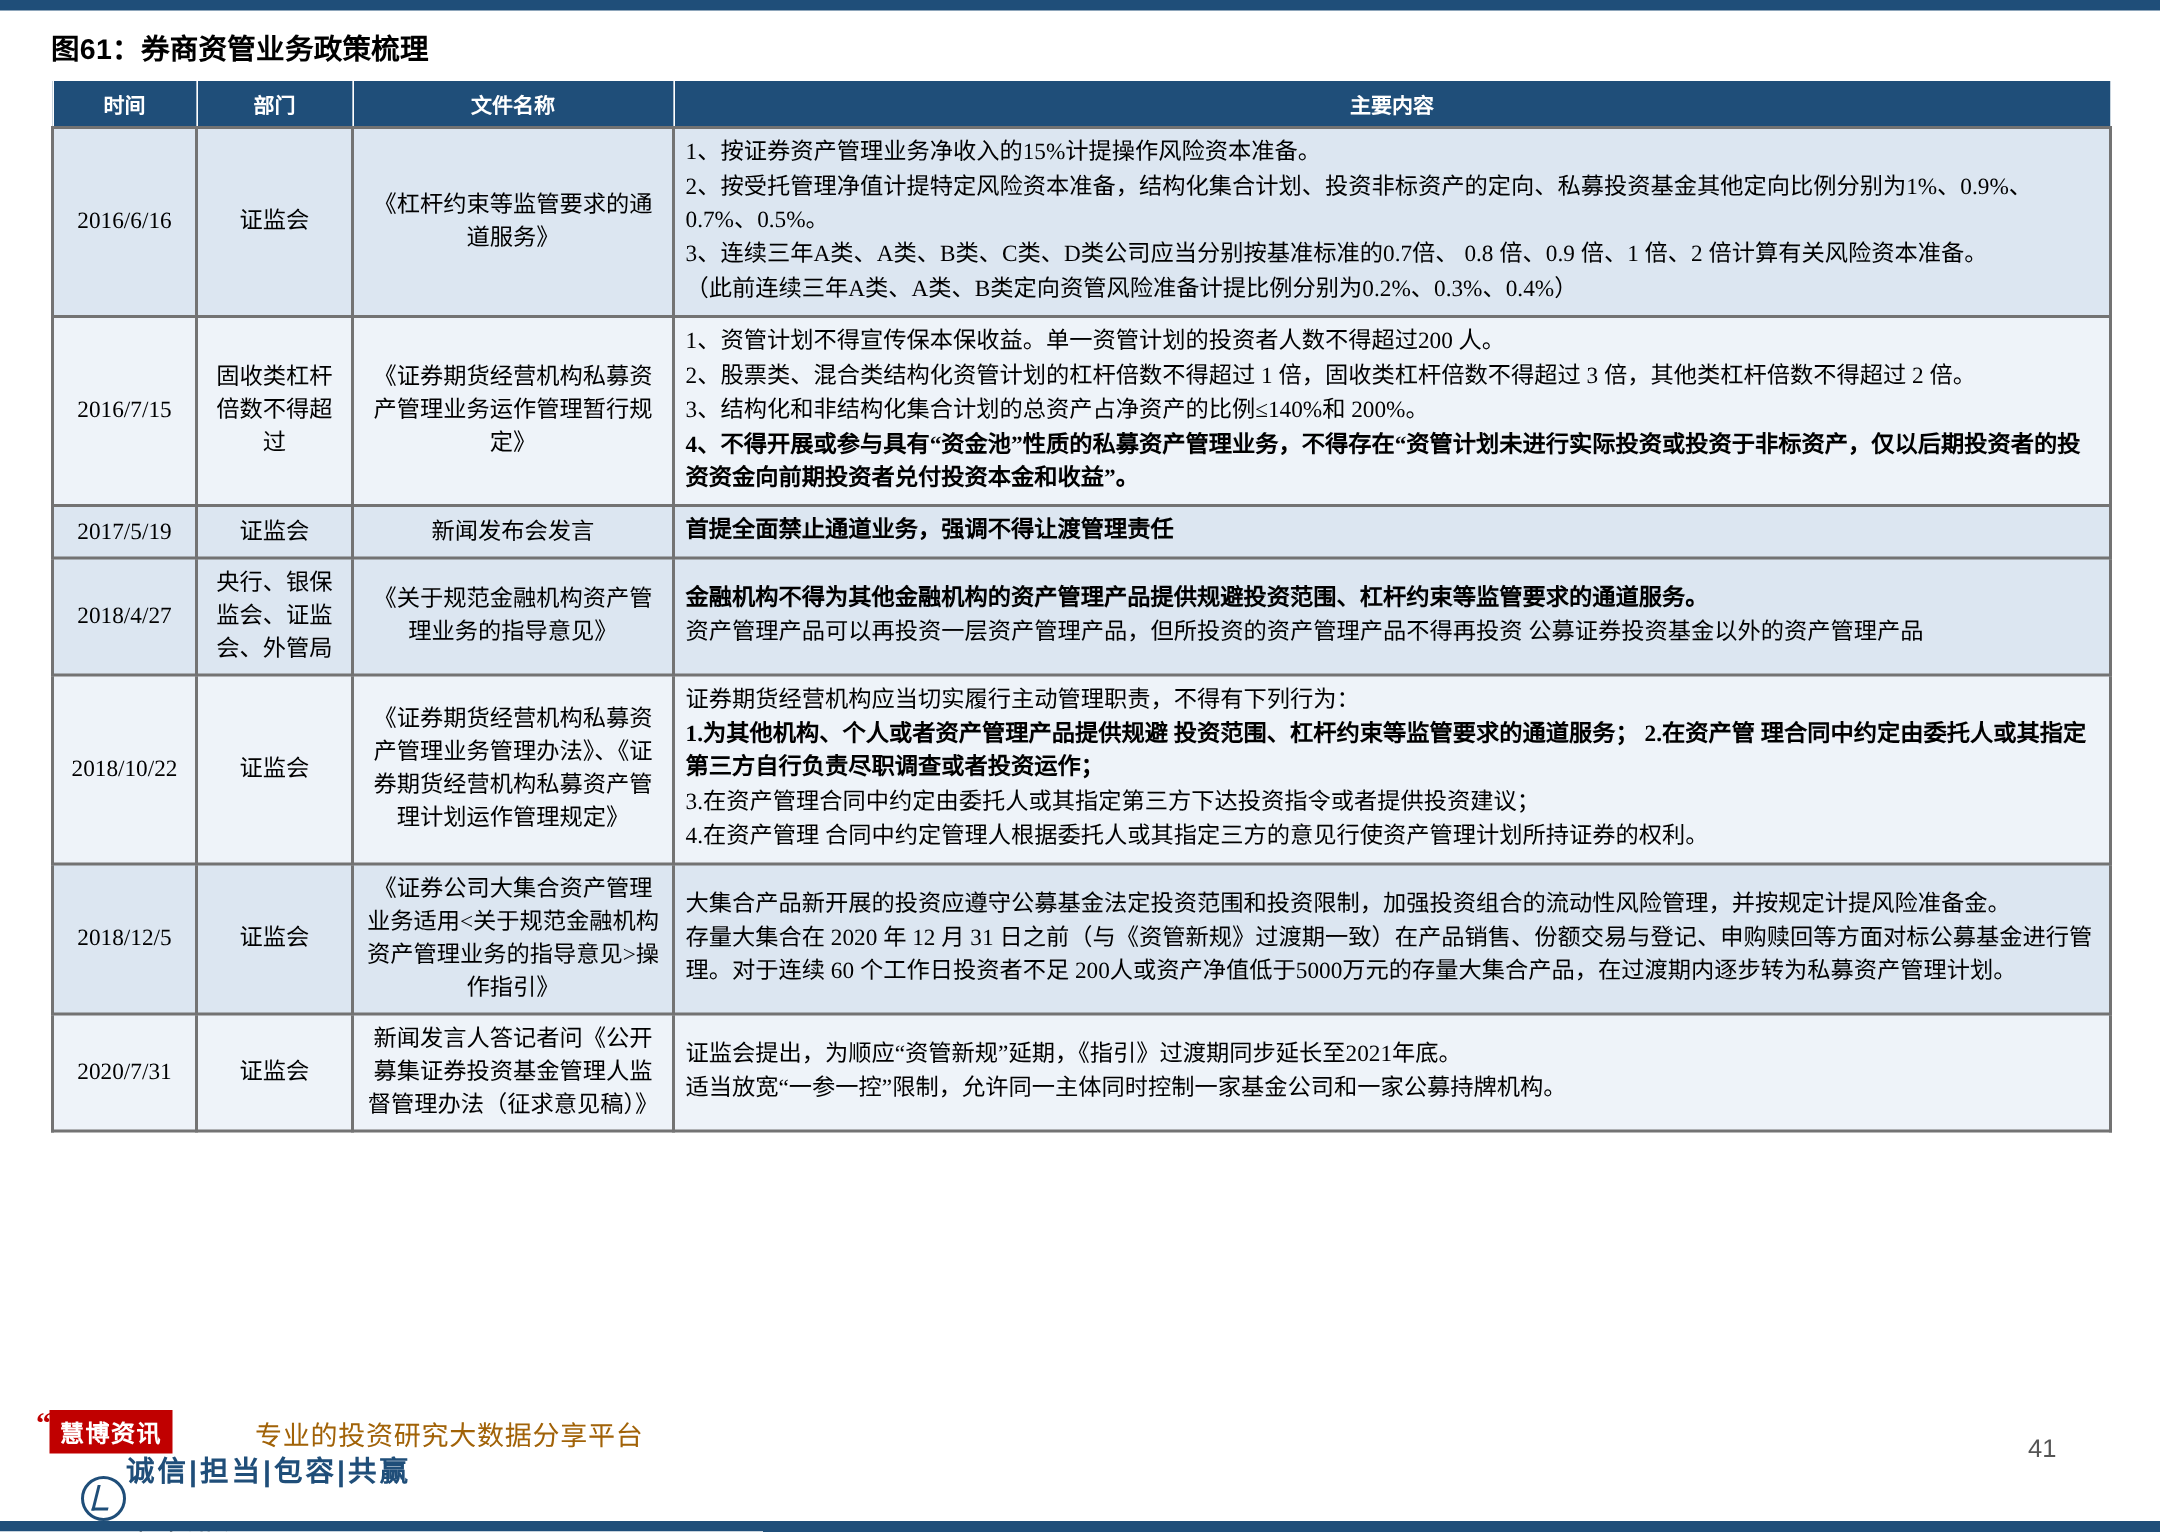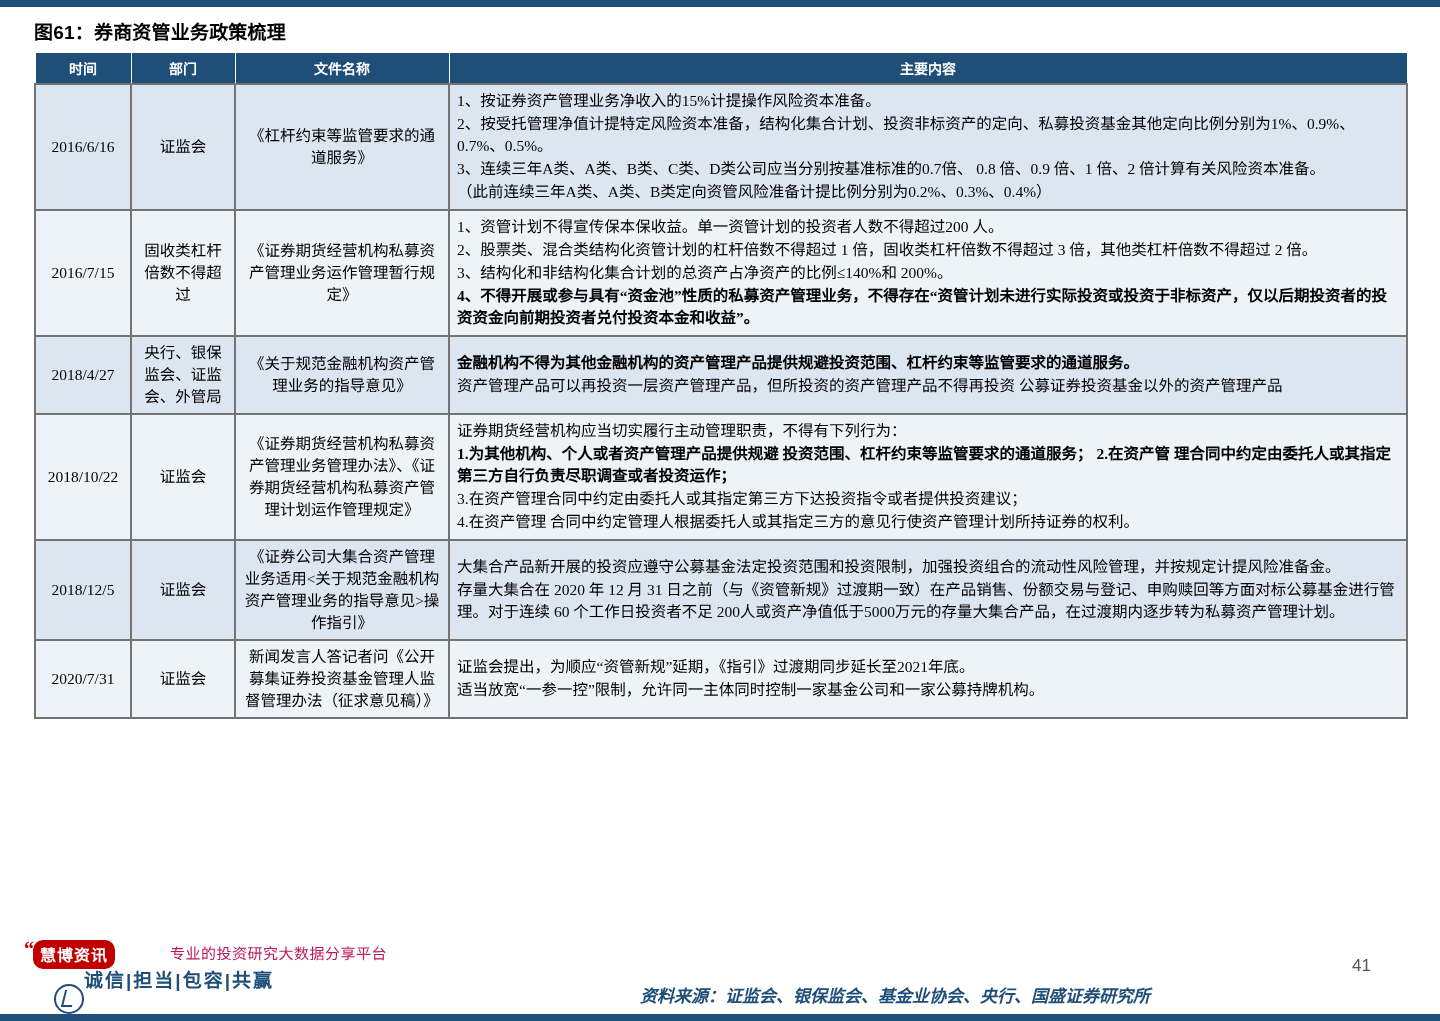--- a/index.html
+++ b/index.html
@@ -104,36 +104,35 @@
     position: absolute;
     left: 3px;
     top: 0px;
     background: #c00000;
     color: #ffffff;
     font-size: 16px;
     font-weight: bold;
     padding: 2px 7px 3px 7px;
     font-family: "Liberation Sans", sans-serif;
     letter-spacing: 1px;
-    border-radius: 10px;
   }
   .logo-quote-left {
     position: absolute;
     left: -6px;
     top: -2px;
     color: #c00000;
     font-size: 20px;
     font-weight: bold;
   }
   .logo-tag {
     position: absolute;
     left: 140px;
     top: 2px;
-    font-size: 15px;
-    color: #be185d;
+    font-size: 18px;
+    color: #a16207;
     font-family: "Liberation Sans", sans-serif;
     letter-spacing: 0.5px;
   }
   .logo-slogan {
     position: absolute;
     left: 54px;
     top: 25px;
     font-size: 19px;
     color: #1f4e79;
     font-weight: bold;
@@ -229,20 +228,28 @@
           <td class="c-dept">固收类杠杆倍数不得超过</td>
           <td class="c-doc">《证券期货经营机构私募资产管理业务运作管理暂行规定》</td>
           <td class="c-content">
             <p>1、资管计划不得宣传保本保收益。单一资管计划的投资者人数不得超过200 人。</p>
             <p>2、股票类、混合类结构化资管计划的杠杆倍数不得超过 1 倍，固收类杠杆倍数不得超过 3 倍，其他类杠杆倍数不得超过 2 倍。</p>
             <p>3、结构化和非结构化集合计划的总资产占净资产的比例≤140%和 200%。</p>
             <p class="b">4、不得开展或参与具有“资金池”性质的私募资产管理业务，不得存在“资管计划未进行实际投资或投资于非标资产，仅以后期投资者的投资资金向前期投资者兑付投资本金和收益”。</p>
           </td>
         </tr>
         <tr class="odd">
+          <td class="c-time">2017/5/19</td>
+          <td class="c-dept">证监会</td>
+          <td class="c-doc">新闻发布会发言</td>
+          <td class="c-content">
+            <p class="b">首提全面禁止通道业务，强调不得让渡管理责任</p>
+          </td>
+        </tr>
+        <tr class="odd">
           <td class="c-time">2018/4/27</td>
           <td class="c-dept">央行、银保监会、证监会、外管局</td>
           <td class="c-doc">《关于规范金融机构资产管理业务的指导意见》</td>
           <td class="c-content">
             <p class="b">金融机构不得为其他金融机构的资产管理产品提供规避投资范围、杠杆约束等监管要求的通道服务。</p>
             <p>资产管理产品可以再投资一层资产管理产品，但所投资的资产管理产品不得再投资 公募证券投资基金以外的资产管理产品</p>
           </td>
         </tr>
         <tr class="even">
           <td class="c-time">2018/10/22</td>
@@ -280,17 +287,16 @@
 
 <div class="footer">
   <div class="logo-wrap">
     <div class="logo-badge">慧博资讯</div>
     <div class="logo-quote-left">“</div>
     <div class="logo-tag">专业的投资研究大数据分享平台</div>
     <div class="logo-mark"></div>
     <div class="logo-slogan">诚信|担当|包容|共赢</div>
     <div class="logo-click">点击进入∿ http://www.hibor.com.cn</div>
   </div>
-  <div class="source">资料来源：证监会、银保监会、基金业协会、央行、国盛证券研究所</div>
   <div class="page-no">41</div>
 </div>
 
 <div class="edge-bar-bottom"></div>
 
 </body></html>

